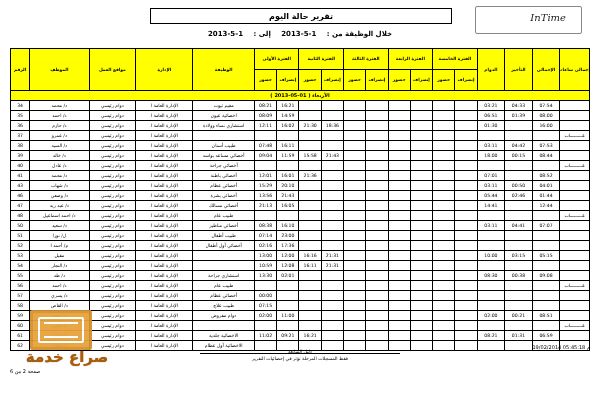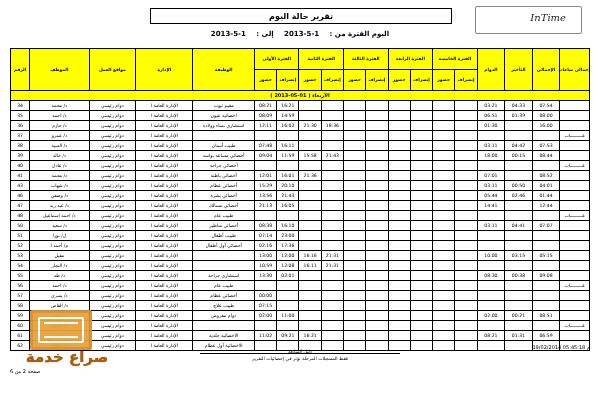--- a/index.html
+++ b/index.html
@@ -110,21 +110,21 @@
   }
 </style>
 </head>
 <body>
 
 <div class="page">
 
   <div class="hdr-title-box">تقرير حالة اليوم</div>
 
   <div class="hdr-period">
-    <span>اليوم الفترة من :</span>
+    <span>خلال الوظيفة من :</span>
     <span>1-5-2013</span>
     <span>إلى :</span>
     <span>1-5-2013</span>
   </div>
 
   <div class="logo-box"></div>
   <div class="logo-text">InTime</div>
 
   <table class="main">
     <colgroup>

